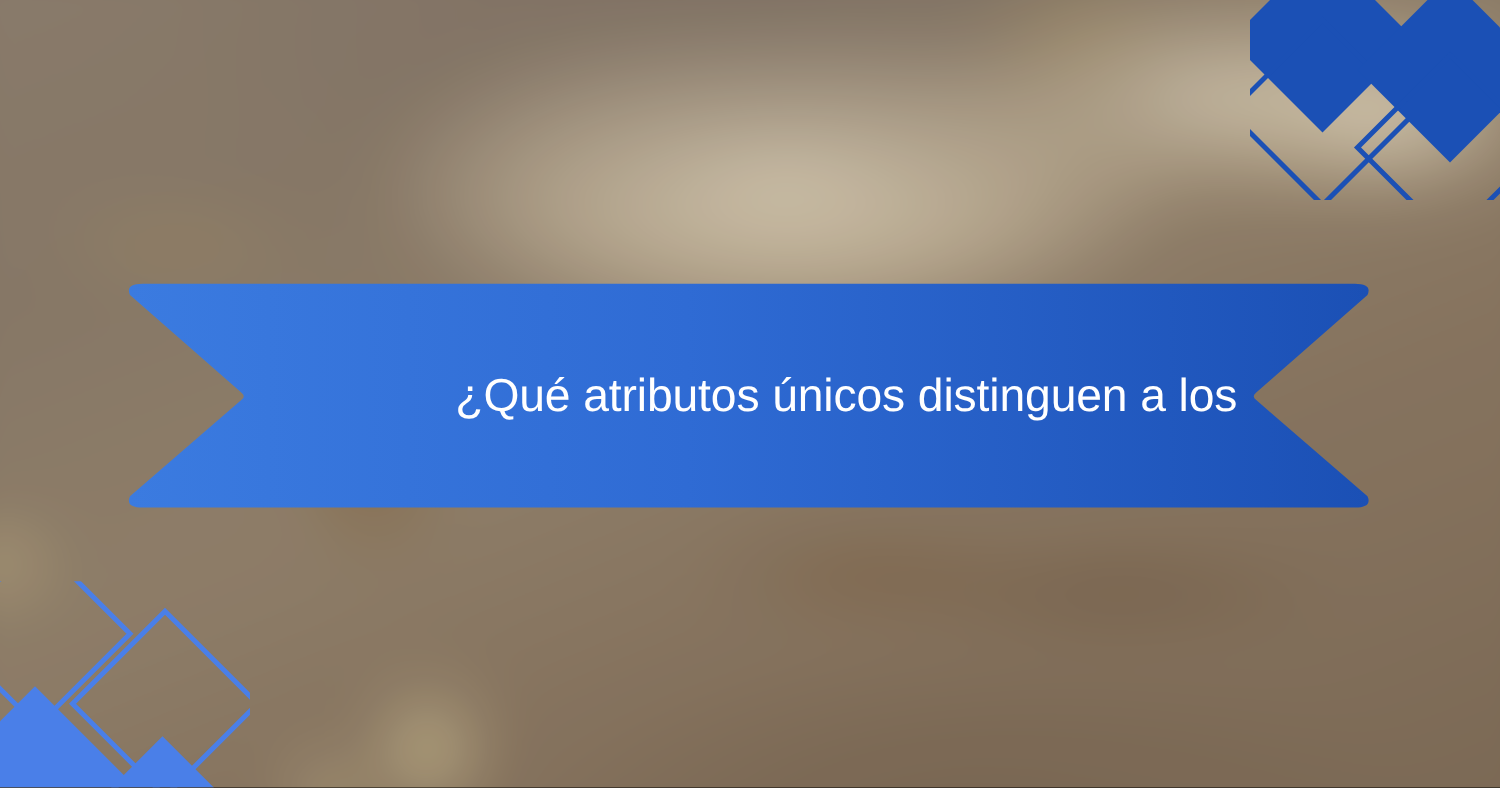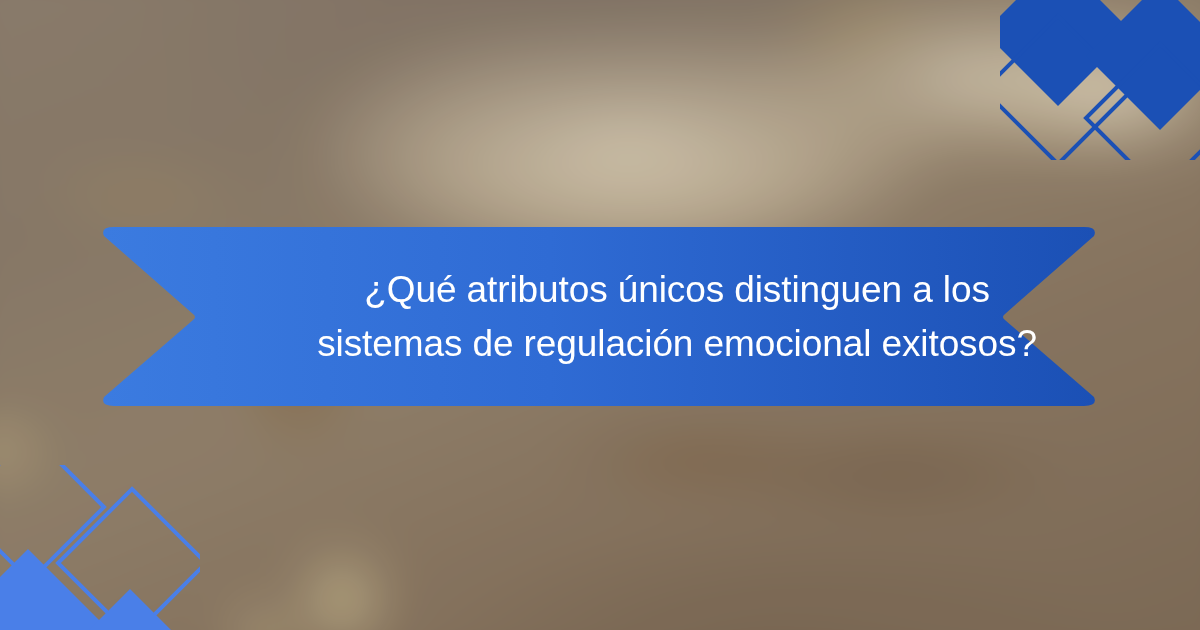--- a/index.html
+++ b/index.html
@@ -158,17 +158,16 @@
           Q 0 180 4 171
           L 93 94
           Q 97 91 93 88
           L 4 10
           Q 0 1 14 1
           Z" fill="url(#ribbonGrad)"></path>
     </svg>
 
     <div class="banner-text">
       <span class="line">¿Qué atributos únicos distinguen a los</span>
-      <span class="line">sistemas de regulación emocional exitosos?</span>
     </div>
   </div>
 
 </div>
 
 </body></html>

